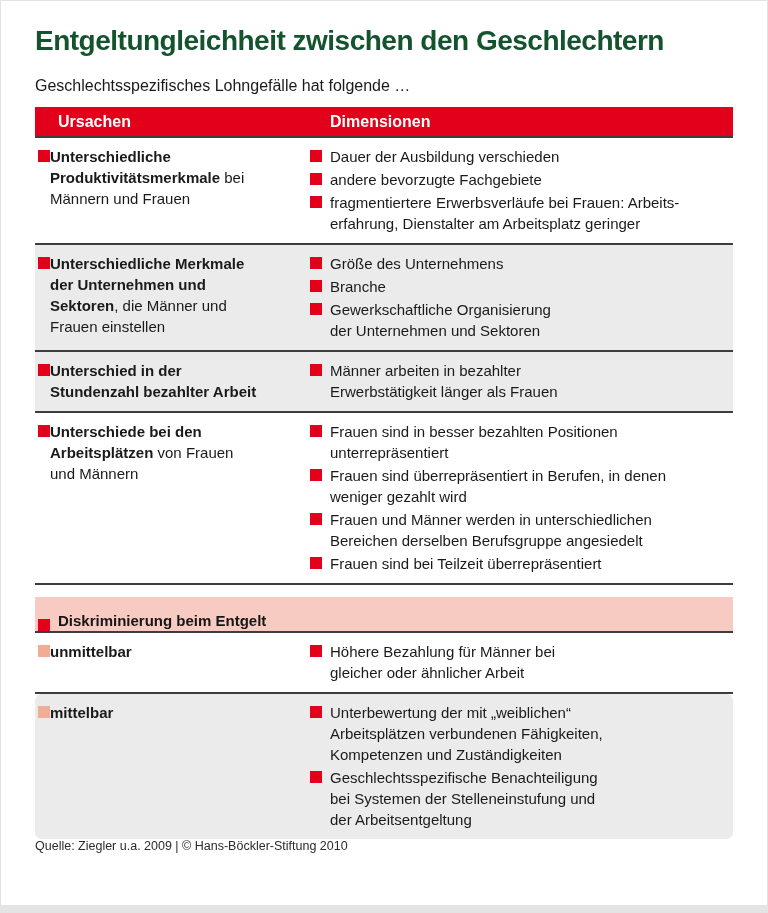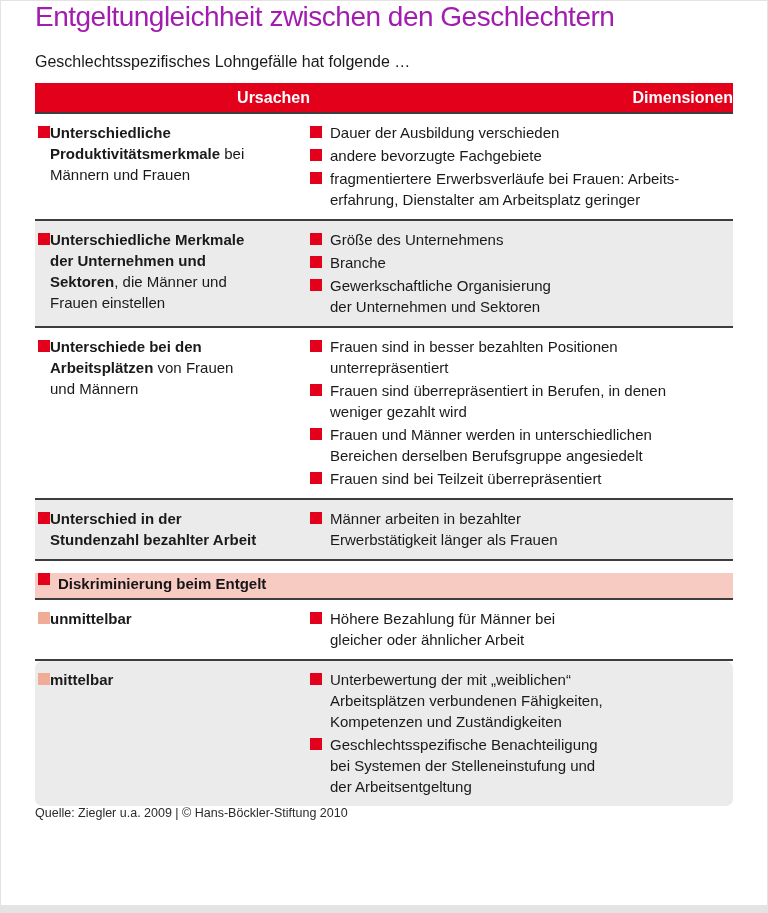--- a/index.html
+++ b/index.html
@@ -12,40 +12,40 @@
     position: relative;
     overflow: hidden;
   }
   .frame-bottom {
     position: absolute; left: 0; right: 0; bottom: 0;
     height: 7px; background: #e4e4e4;
   }
   .content { padding: 0 34px; }
 
   .title {
-    font-size: 28px; font-weight: normal;
+    margin-top: 24px;
+    font-size: 28px; font-weight: bold;
     letter-spacing: -0.5px;
-    color: #a21caf;
+    color: #14532d;
   }
   .subtitle {
     margin-top: 20px;
     font-size: 16px;
     color: #1a1a1a;
   }
 
   .table { margin-top: 12px; font-size: 15px; line-height: 21px; }
 
   .thead {
     background: #e2001a;
     color: #fff; font-weight: bold; font-size: 16px;
     height: 31px;
     display: grid; grid-template-columns: 275px 1fr;
     align-items: center;
     border-bottom: 2px solid #3d3d3d;
-    text-align: right;
   }
   .thead .c1 { padding-left: 23px; }
   .thead .c2 { padding-left: 20px; }
 
   .row {
     display: grid; grid-template-columns: 275px 1fr;
     padding: 8px 0 9px;
     border-bottom: 2px solid #3d3d3d;
   }
   .row.gray { background: #ebebeb; }
@@ -64,22 +64,22 @@
 
   .dims { list-style: none; }
   .dims li { display: flex; gap: 8px; align-items: flex-start; margin-bottom: 2px; padding-right: 10px; }
   .dims li:last-child { margin-bottom: 0; }
   .dim-text { white-space: pre-line; }
 
   .gap { height: 12px; }
 
   .banner {
     background: #f8cbc2;
-    height: 27px;
-    display: flex; gap: 8px; align-items: flex-start;
+    height: 36px;
+    display: flex; gap: 8px; align-items: flex-end;
     padding-left: 3px;
     font-weight: bold; font-size: 15px;
     color: #161616;
     border-bottom: 2px solid #3d3d3d;
   }
   .banner .sq { margin-top: 0; }
 
   .source {
     font-size: 12.5px;
     color: #2b2b2b;
@@ -142,20 +142,35 @@
             <span class="dim-text">Branche</span>
           </li>
         <li>
             <span class="sq"></span>
             <span class="dim-text">Gewerkschaftliche Organisierung
 der Unternehmen und Sektoren</span>
           </li>
       </ul>
     </div>
 
+    <div class="row gray">
+      <div class="cause">
+        <span class="sq"></span>
+        <span class="cause-text"><b>Unterschied in der
+Stundenzahl bezahlter Arbeit</b><span></span></span>
+      </div>
+      <ul class="dims">
+        <li>
+            <span class="sq"></span>
+            <span class="dim-text">Männer arbeiten in bezahlter
+Erwerbstätigkeit länger als Frauen</span>
+          </li>
+      </ul>
+    </div>
+
     <div class="row">
       <div class="cause">
         <span class="sq"></span>
         <span class="cause-text"><b>Unterschiede bei den
 Arbeitsplätzen</b><span> von Frauen
 und Männern</span></span>
       </div>
       <ul class="dims">
         <li>
             <span class="sq"></span>
@@ -172,35 +187,20 @@
             <span class="dim-text">Frauen und Männer werden in unterschiedlichen
 Bereichen derselben Berufsgruppe angesiedelt</span>
           </li>
         <li>
             <span class="sq"></span>
             <span class="dim-text">Frauen sind bei Teilzeit überrepräsentiert</span>
           </li>
       </ul>
     </div>
 
-    <div class="row gray">
-      <div class="cause">
-        <span class="sq"></span>
-        <span class="cause-text"><b>Unterschied in der
-Stundenzahl bezahlter Arbeit</b><span></span></span>
-      </div>
-      <ul class="dims">
-        <li>
-            <span class="sq"></span>
-            <span class="dim-text">Männer arbeiten in bezahlter
-Erwerbstätigkeit länger als Frauen</span>
-          </li>
-      </ul>
-    </div>
-
     <div class="gap"></div>
 
     <div class="banner">
       <span class="sq"></span>
       <span>Diskriminierung beim Entgelt</span>
     </div>
 
     <div class="row">
       <div class="cause">
         <span class="sq salmon"></span>

